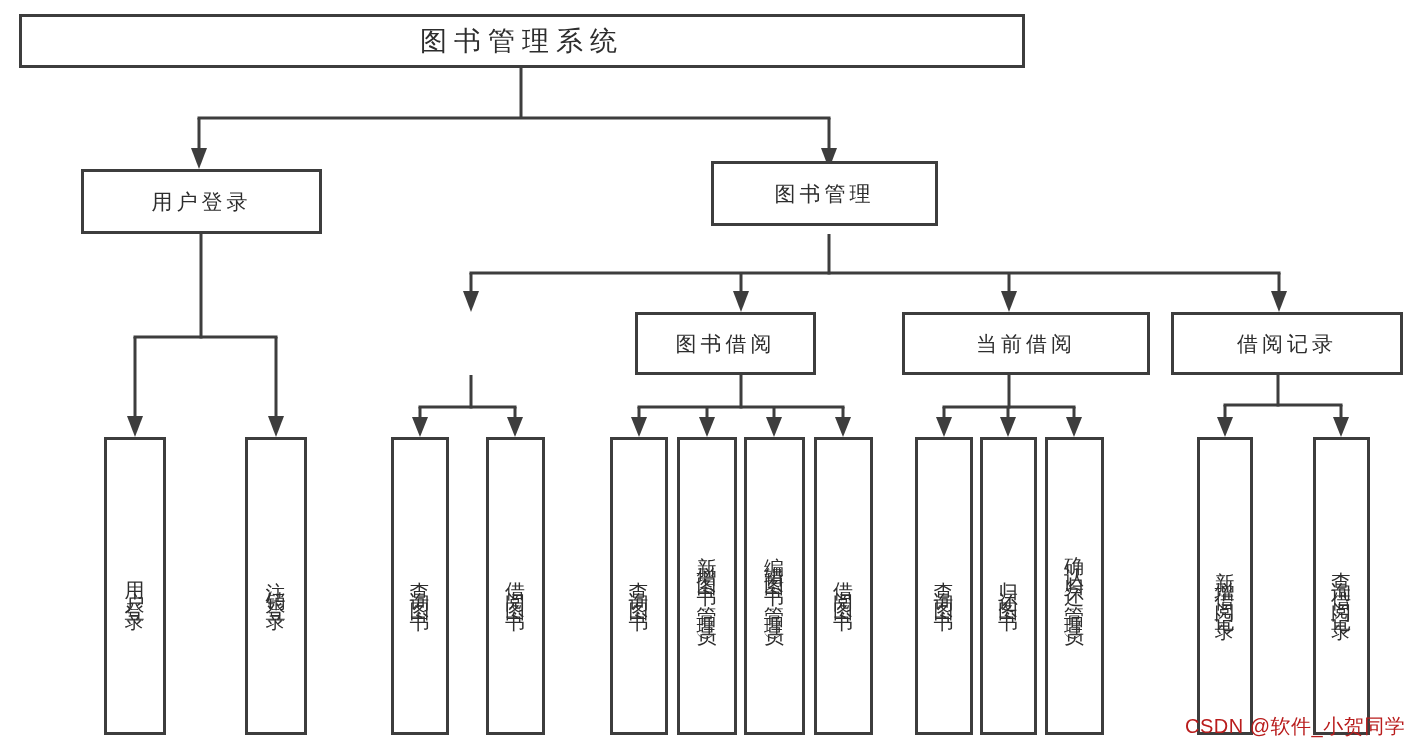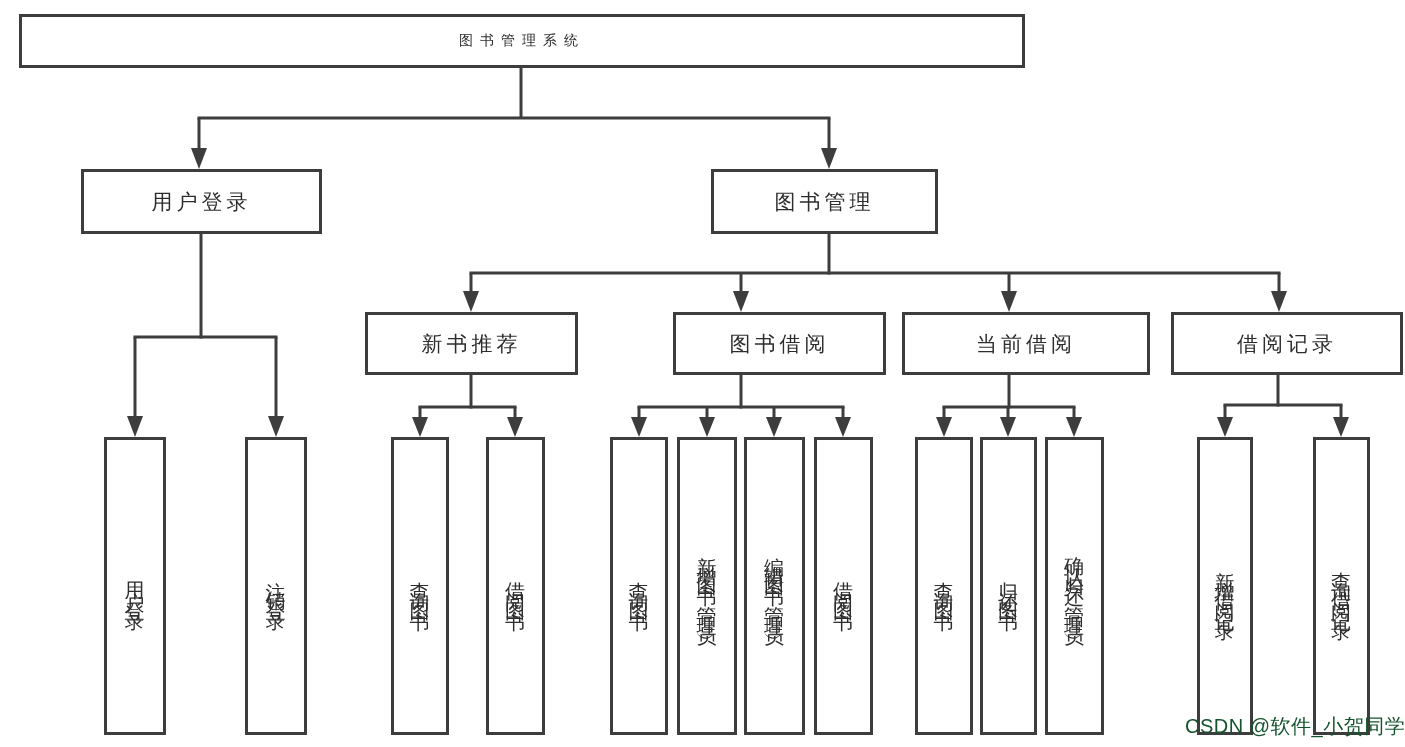--- a/index.html
+++ b/index.html
@@ -39,36 +39,36 @@
     justify-content: center;
     color: #2d2d2d;
     text-align: center;
   }
   .box-h span {
     font-size: 21px;
     letter-spacing: 4px;
     white-space: nowrap;
   }
   .box-root span {
-    font-size: 14px;
+    font-size: 27px;
     letter-spacing: 7px;
   }
   .box-v span {
     writing-mode: vertical-rl;
     text-orientation: mixed;
     font-size: 20px;
     letter-spacing: 10px;
     line-height: 1;
   }
   .watermark {
     position: absolute;
     left: 1185px;
     top: 713px;
     font-size: 20px;
-    color: #14532d;
+    color: #b91c1c;
     letter-spacing: 0.5px;
     white-space: nowrap;
     z-index: 5;
   }
 </style>
 </head>
 <body>
 
 <div class="canvas">
 
@@ -134,28 +134,25 @@
     <polygon points="1333,417 1349,417 1341,437"></polygon>
   </svg>
 
   <div class="box box-h box-root" style="left:19px; top:14px; width:1006px; height:54px;">
     <span>图书管理系统</span>
   </div>
 
   <div class="box box-h" style="left:81px; top:169px; width:241px; height:65px;">
     <span>用户登录</span>
   </div>
-  <div class="box box-h" style="left:711px; top:169px; width:227px; height:65px;">
+  <div class="box box-h" style="left:711px; top:161px; width:227px; height:65px;">
     <span>图书管理</span>
   </div>
 
-  <div class="box box-h" style="left:365px; top:312px; width:213px; height:63px;">
-    <span>新书推荐</span>
-  </div>
-  <div class="box box-h" style="left:635px; top:312px; width:213px; height:63px;margin-left:38px;">
+  <div class="box box-h" style="left:635px; top:312px; width:181px; height:63px;">
     <span>图书借阅</span>
   </div>
   <div class="box box-h" style="left:902px; top:312px; width:248px; height:63px;">
     <span>当前借阅</span>
   </div>
   <div class="box box-h" style="left:1171px; top:312px; width:232px; height:63px;">
     <span>借阅记录</span>
   </div>
 
   <div class="box box-v" style="left:104px; top:437px; width:62px; height:298px;">

